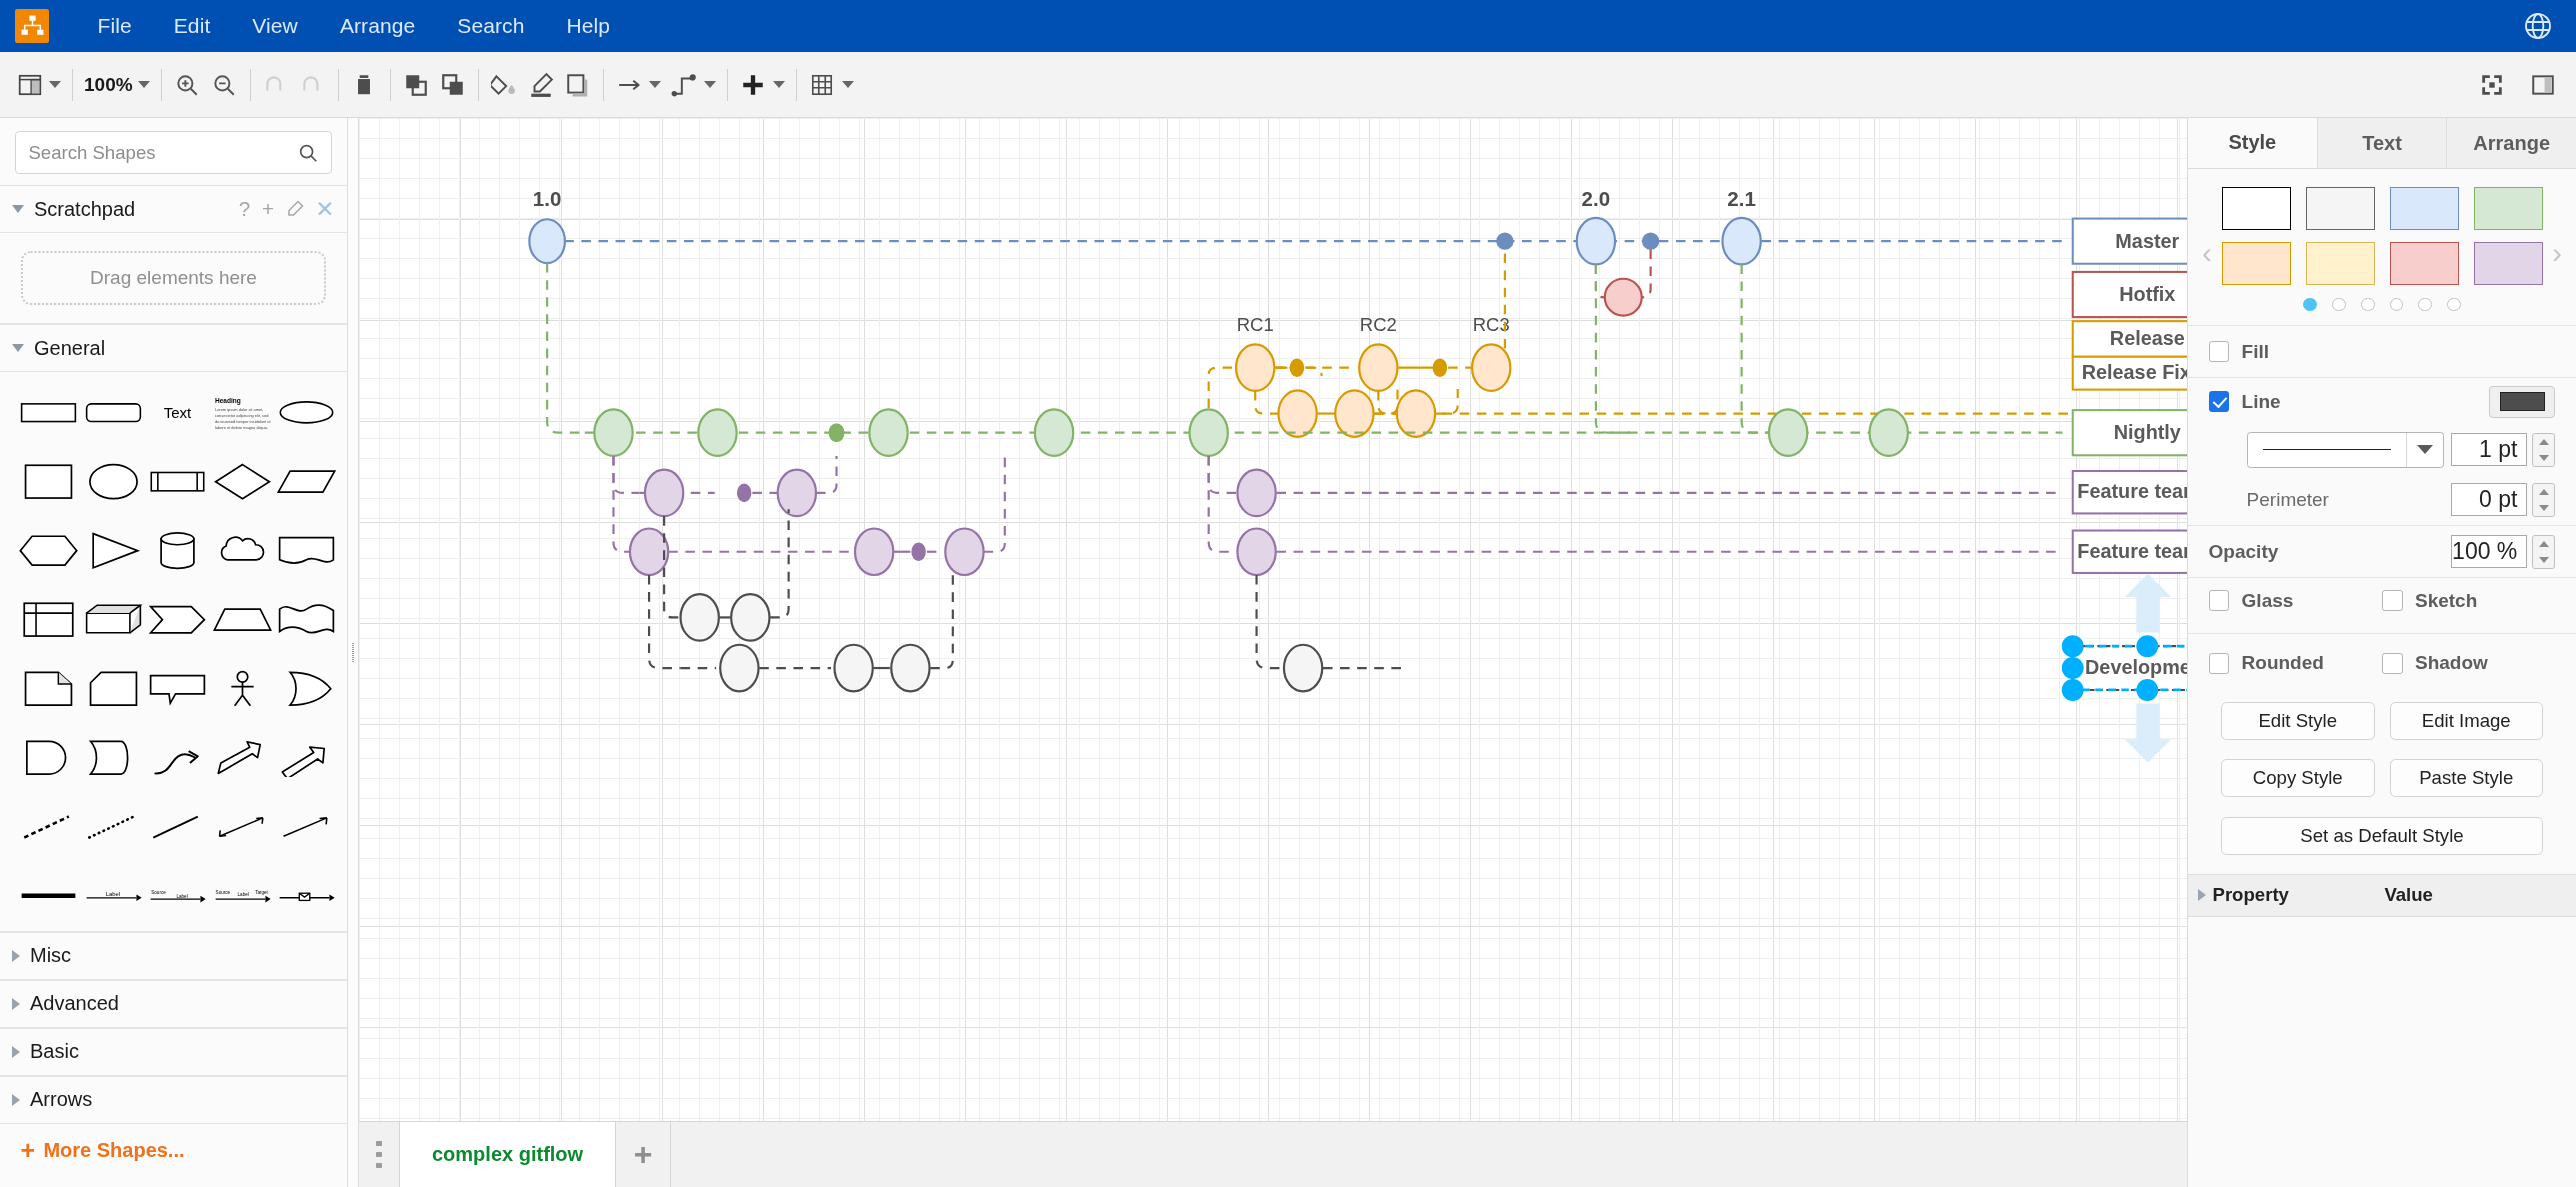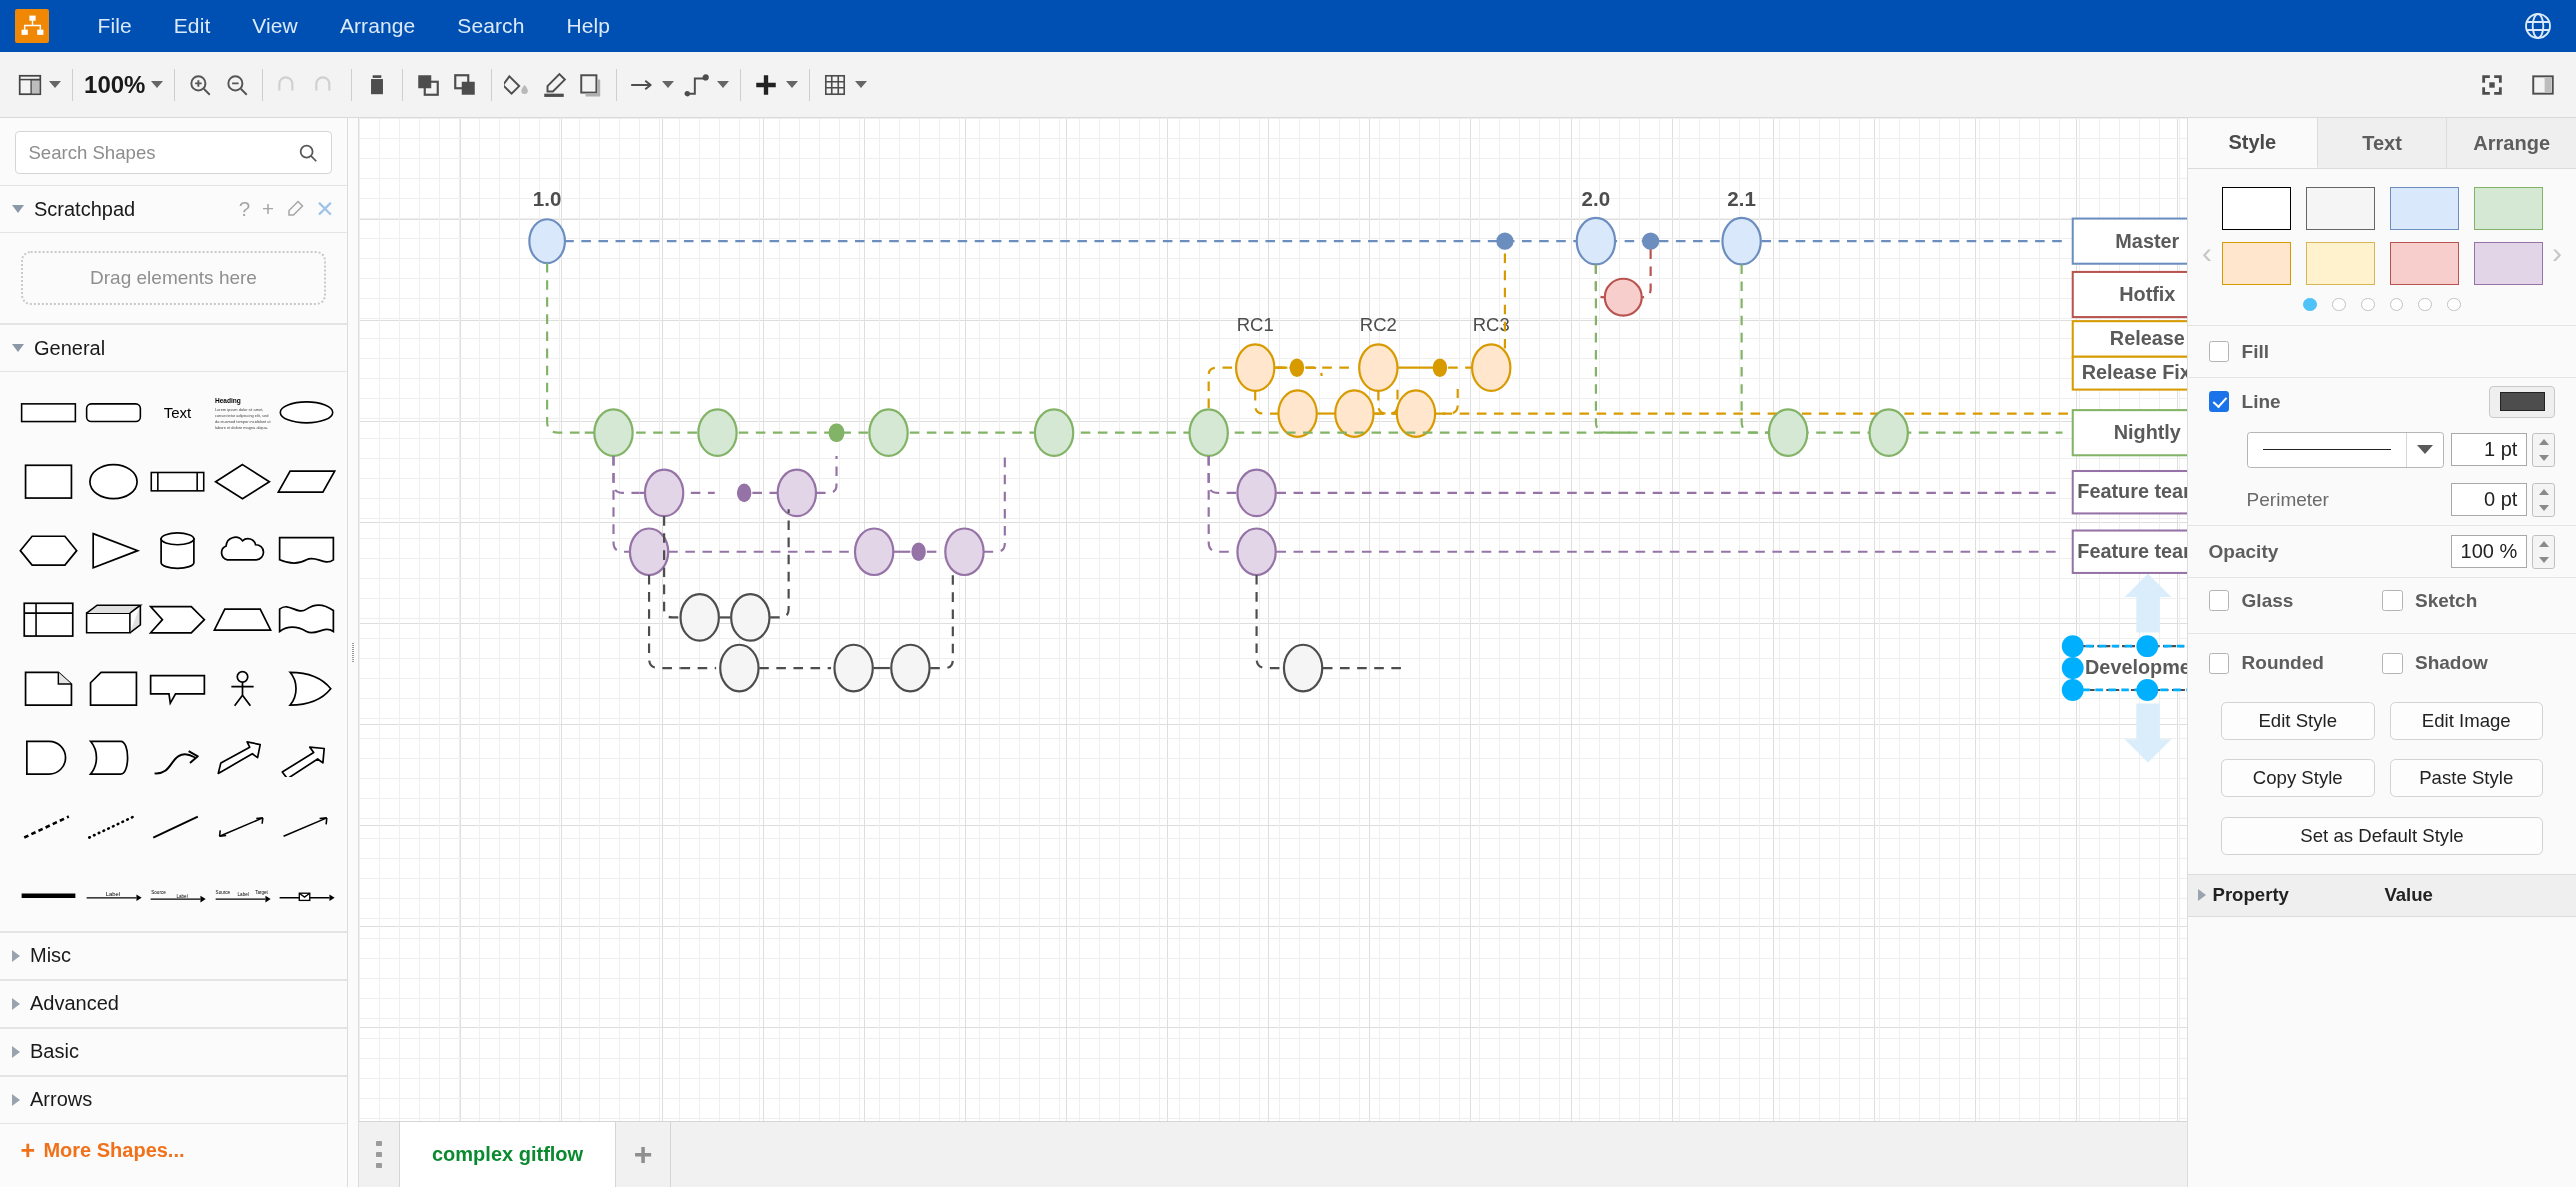--- a/index.html
+++ b/index.html
@@ -20,21 +20,21 @@
   
   .toolbar { height:66px; background:#f3f3f3; border-bottom:0.7px solid #d9d9d9;
     display:flex; align-items:center; padding:0 11px; position:relative; }
   .tb-group { display:flex; align-items:center; height:100%; }
   .tb-sep { width:0.7px; height:32px; background:#cfcfcf; margin:0 6.9px; }
   .tb-btn { width:37px; height:40px; display:flex; align-items:center;
     justify-content:center; cursor:pointer; }
   .tb-btn svg { width:26px; height:26px; }
   .tb-caret { width:0;height:0;border-left:6.2px solid transparent;
     border-right:6.2px solid transparent;border-top:7.6px solid #666; margin-left:1.4px; margin-right:4.1px; cursor:pointer;}
-  .zoom-lbl { font-size:24px; font-weight:bold; color:#1a1a1a; padding:0 4.1px; cursor:pointer;}
+  .zoom-lbl { font-size:19px; font-weight:bold; color:#1a1a1a; padding:0 4.1px; cursor:pointer;}
   .tb-right { position:absolute; right:15px; display:flex; align-items:center; gap:13.7px; }
   .dim { opacity:.32; }
 
   
   .body { display:flex; height:1069px; }
 
   
   .sidebar { width:348px; background:#fbfbfb; border-right:0.7px solid #dcdcdc;
     display:flex; flex-direction:column; }
   .search-wrap { padding:13px 15px 11px 15px; }
@@ -137,21 +137,21 @@
   .lbl { font-size:19px; color:#5d5d5d; font-weight:bold; }
   .lbl.plain { font-weight:normal; color:#6a6a6a; }
   .spacer { flex:1; }
   .colorbtn { width:66px; height:32px; border:1.4px solid #c9c9c9; border-radius:4.1px;
     background:#efefef; display:flex; align-items:center; justify-content:center;
     cursor:pointer;}
   .colorbtn i { width:45px; height:19px; background:#4d4d4d; border:0.7px solid #222;
     display:block;}
   .numbox { width:76px; height:33px; border:0.7px solid #a9a9a9; background:#fff;
     display:flex; align-items:center; justify-content:flex-end; padding-right:8.2px;
-    font-size:20px; color:#222; cursor:text;}
+    font-size:23px; color:#222; cursor:text;}
   .spin { width:23.4px; height:34px; border:0.7px solid #c0c0c0; border-radius:2.7px;
     background:#f4f4f4; margin-left:5.5px; display:flex; flex-direction:column;
     align-items:center; justify-content:space-around; cursor:pointer;}
   .spin b { display:block; width:0;height:0;border-left:5.5px solid transparent;
     border-right:5.5px solid transparent; }
   .spin b.u { border-bottom:6.2px solid #8a8a8a;}
   .spin b.d { border-top:6.2px solid #8a8a8a;}
   .linesel { flex:1; height:36px; border:0.7px solid #b5b5b5; border-radius:3.4px;
     background:#fff; display:flex; align-items:center; margin-right:6.9px; cursor:pointer;}
   .linesel .ln { flex:1; height:0.7px; background:#222; margin:0 15px;}

